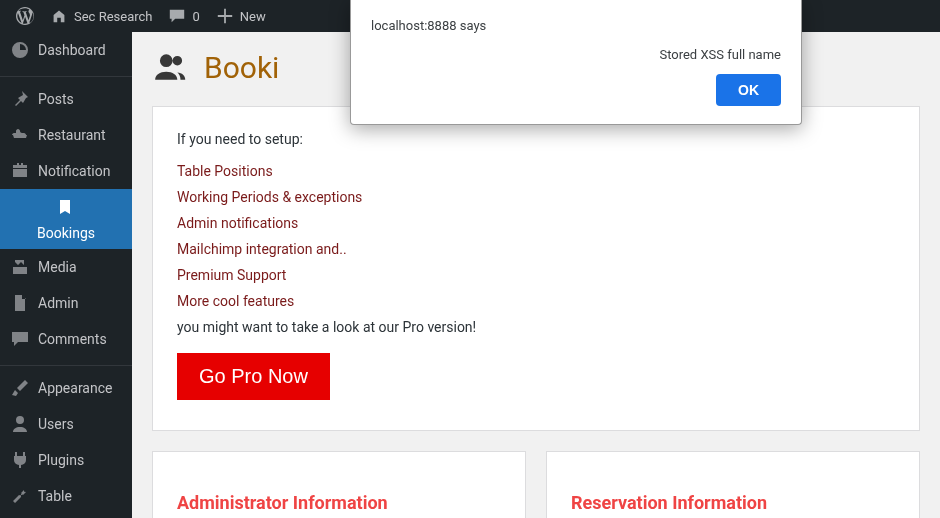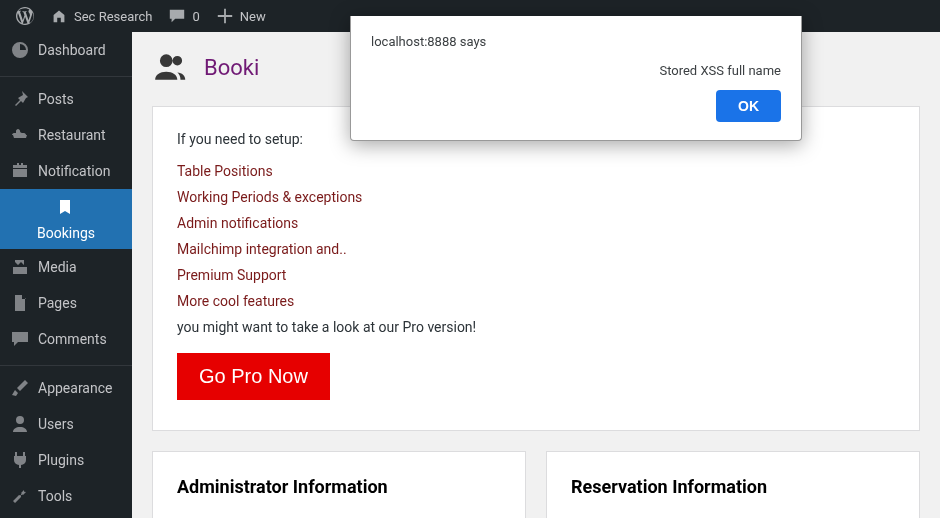--- a/index.html
+++ b/index.html
@@ -15,33 +15,33 @@
 .menu-item { display: flex; align-items: center; gap: 8px; padding: 8px 10px; cursor: pointer; position: relative; }
 .menu-item.active { background: #2271b1; color: #fff; flex-direction: column; }
 .menu-item.active::after { content: ""; position: absolute; right: -8px; top: 50%; transform: translateY(-50%); border: 8px solid transparent; border-right-color: #f1f1f1; }
 .menu-item svg { width: 20px; height: 20px; fill: currentColor; opacity: 0.6; }
 .menu-item.active svg { opacity: 1; fill: #fff; }
 .menu-sep { height: 5px; margin: 4px 0; border-bottom: 1px solid #32373c; }
 
 .content { flex: 1; padding: 10px 20px 0 20px; overflow: hidden; }
 .page-title-row { display: flex; align-items: center; gap: 14px; margin: 6px 0 20px 0; }
 .page-title-row svg { width: 38px; height: 38px; fill: #383838; }
-.page-title { font-size: 22px; font-weight: 400; color: #701a75; }
+.page-title { font-size: 30px; font-weight: 400; color: #a16207; }
 
 .panel { background: #fff; border: 1px solid #dcdcde; padding: 24px 24px 30px 24px; margin-bottom: 20px; }
 .setup-intro { color: #2c3338; font-size: 14px; margin-bottom: 16px; }
 .feature-line { color: #7a1a1a; font-size: 14px; margin-bottom: 10px; }
 .feature-text { color: #2c3338; font-size: 14px; margin-bottom: 18px; }
 .go-pro-btn { background: #e60000; color: #fff; font-size: 20px; padding: 12px 22px; border: none; cursor: pointer; }
 
 .cards-row { display: flex; gap: 20px; }
 .card { flex: 1; background: #fff; border: 1px solid #dcdcde; padding: 24px; }
-.card-title { font-size: 18px; font-weight: 700; color: #000000; }
+.card-title { font-size: 18px; font-weight: 700; color: #ef4444; margin-top: 16px; }
 
-.dialog { position: absolute; left: 350px; top: 16px; width: 452px; background: #fff; border: 1px solid #999; border-top:none; border-radius: 0 0 4px 4px; box-shadow: 0 4px 20px rgba(0,0,0,0.35); padding: 18px 20px; z-index: 100; }
+.dialog { position: absolute; left: 350px; top: 0; width: 452px; background: #fff; border: 1px solid #999; border-top:none; border-radius: 0 0 4px 4px; box-shadow: 0 4px 20px rgba(0,0,0,0.35); padding: 18px 20px; z-index: 100; }
 .dialog-title { font-size: 13px; color: #3c4043; margin-bottom: 14px; }
 .dialog-msg { font-size: 13px; color: #3c4043; margin-bottom: 12px; text-align: right; }
 .dialog-actions { display: flex; justify-content: flex-end; }
 .dialog-ok { background: #1a73e8; color: #fff; border: none; border-radius: 4px; padding: 8px 22px; font-size: 14px; font-weight: 600; cursor: pointer; }
 </style>
 </head>
 <body>
 
 <div class="adminbar">
   <div class="adminbar-item">
@@ -105,21 +105,21 @@
     <div class="menu-item">
       <svg viewBox="0 0 20 20">
           <path d="M5 5l3 3 3-3 3 3V3H5zm-2 5h14v7H3z"></path>
         </svg>
       <span>Media</span>
     </div>
     <div class="menu-item">
       <svg viewBox="0 0 20 20">
           <path d="M5 2h7l3 3v13H5zm7 0v4h4"></path>
         </svg>
-      <span>Pages</span>
+      <span>Admin</span>
     </div>
     <div class="menu-item">
       <svg viewBox="0 0 20 20">
           <path d="M2 3h16v10H8l-4 4v-4H2z"></path>
         </svg>
       <span>Comments</span>
     </div>
     <div class="menu-sep"></div>
     <div class="menu-item">
       <svg viewBox="0 0 20 20">
@@ -136,21 +136,21 @@
     <div class="menu-item">
       <svg viewBox="0 0 20 20">
           <path d="M7 2v4h6V2h2v4h1v4a5 5 0 01-5 5v3H9v-3a5 5 0 01-5-5V6h1V2z"></path>
         </svg>
       <span>Plugins</span>
     </div>
     <div class="menu-item">
       <svg viewBox="0 0 20 20">
           <path d="M14 4a4 4 0 01-5 5l-6 6 2 2 6-6a4 4 0 015-5l-3 3-2-2z"></path>
         </svg>
-      <span>Tools</span>
+      <span>Table</span>
     </div>
     <div class="menu-item">
       <svg viewBox="0 0 20 20">
           <path d="M3 5h3v2H3zm5 0h9v2H8zM3 9h9v2H3zm11 0h3v2h-3zM3 13h5v2H3zm7 0h7v2h-7z"></path>
         </svg>
       <span>Settings</span>
     </div>
   </div>
 
   <div class="content">

